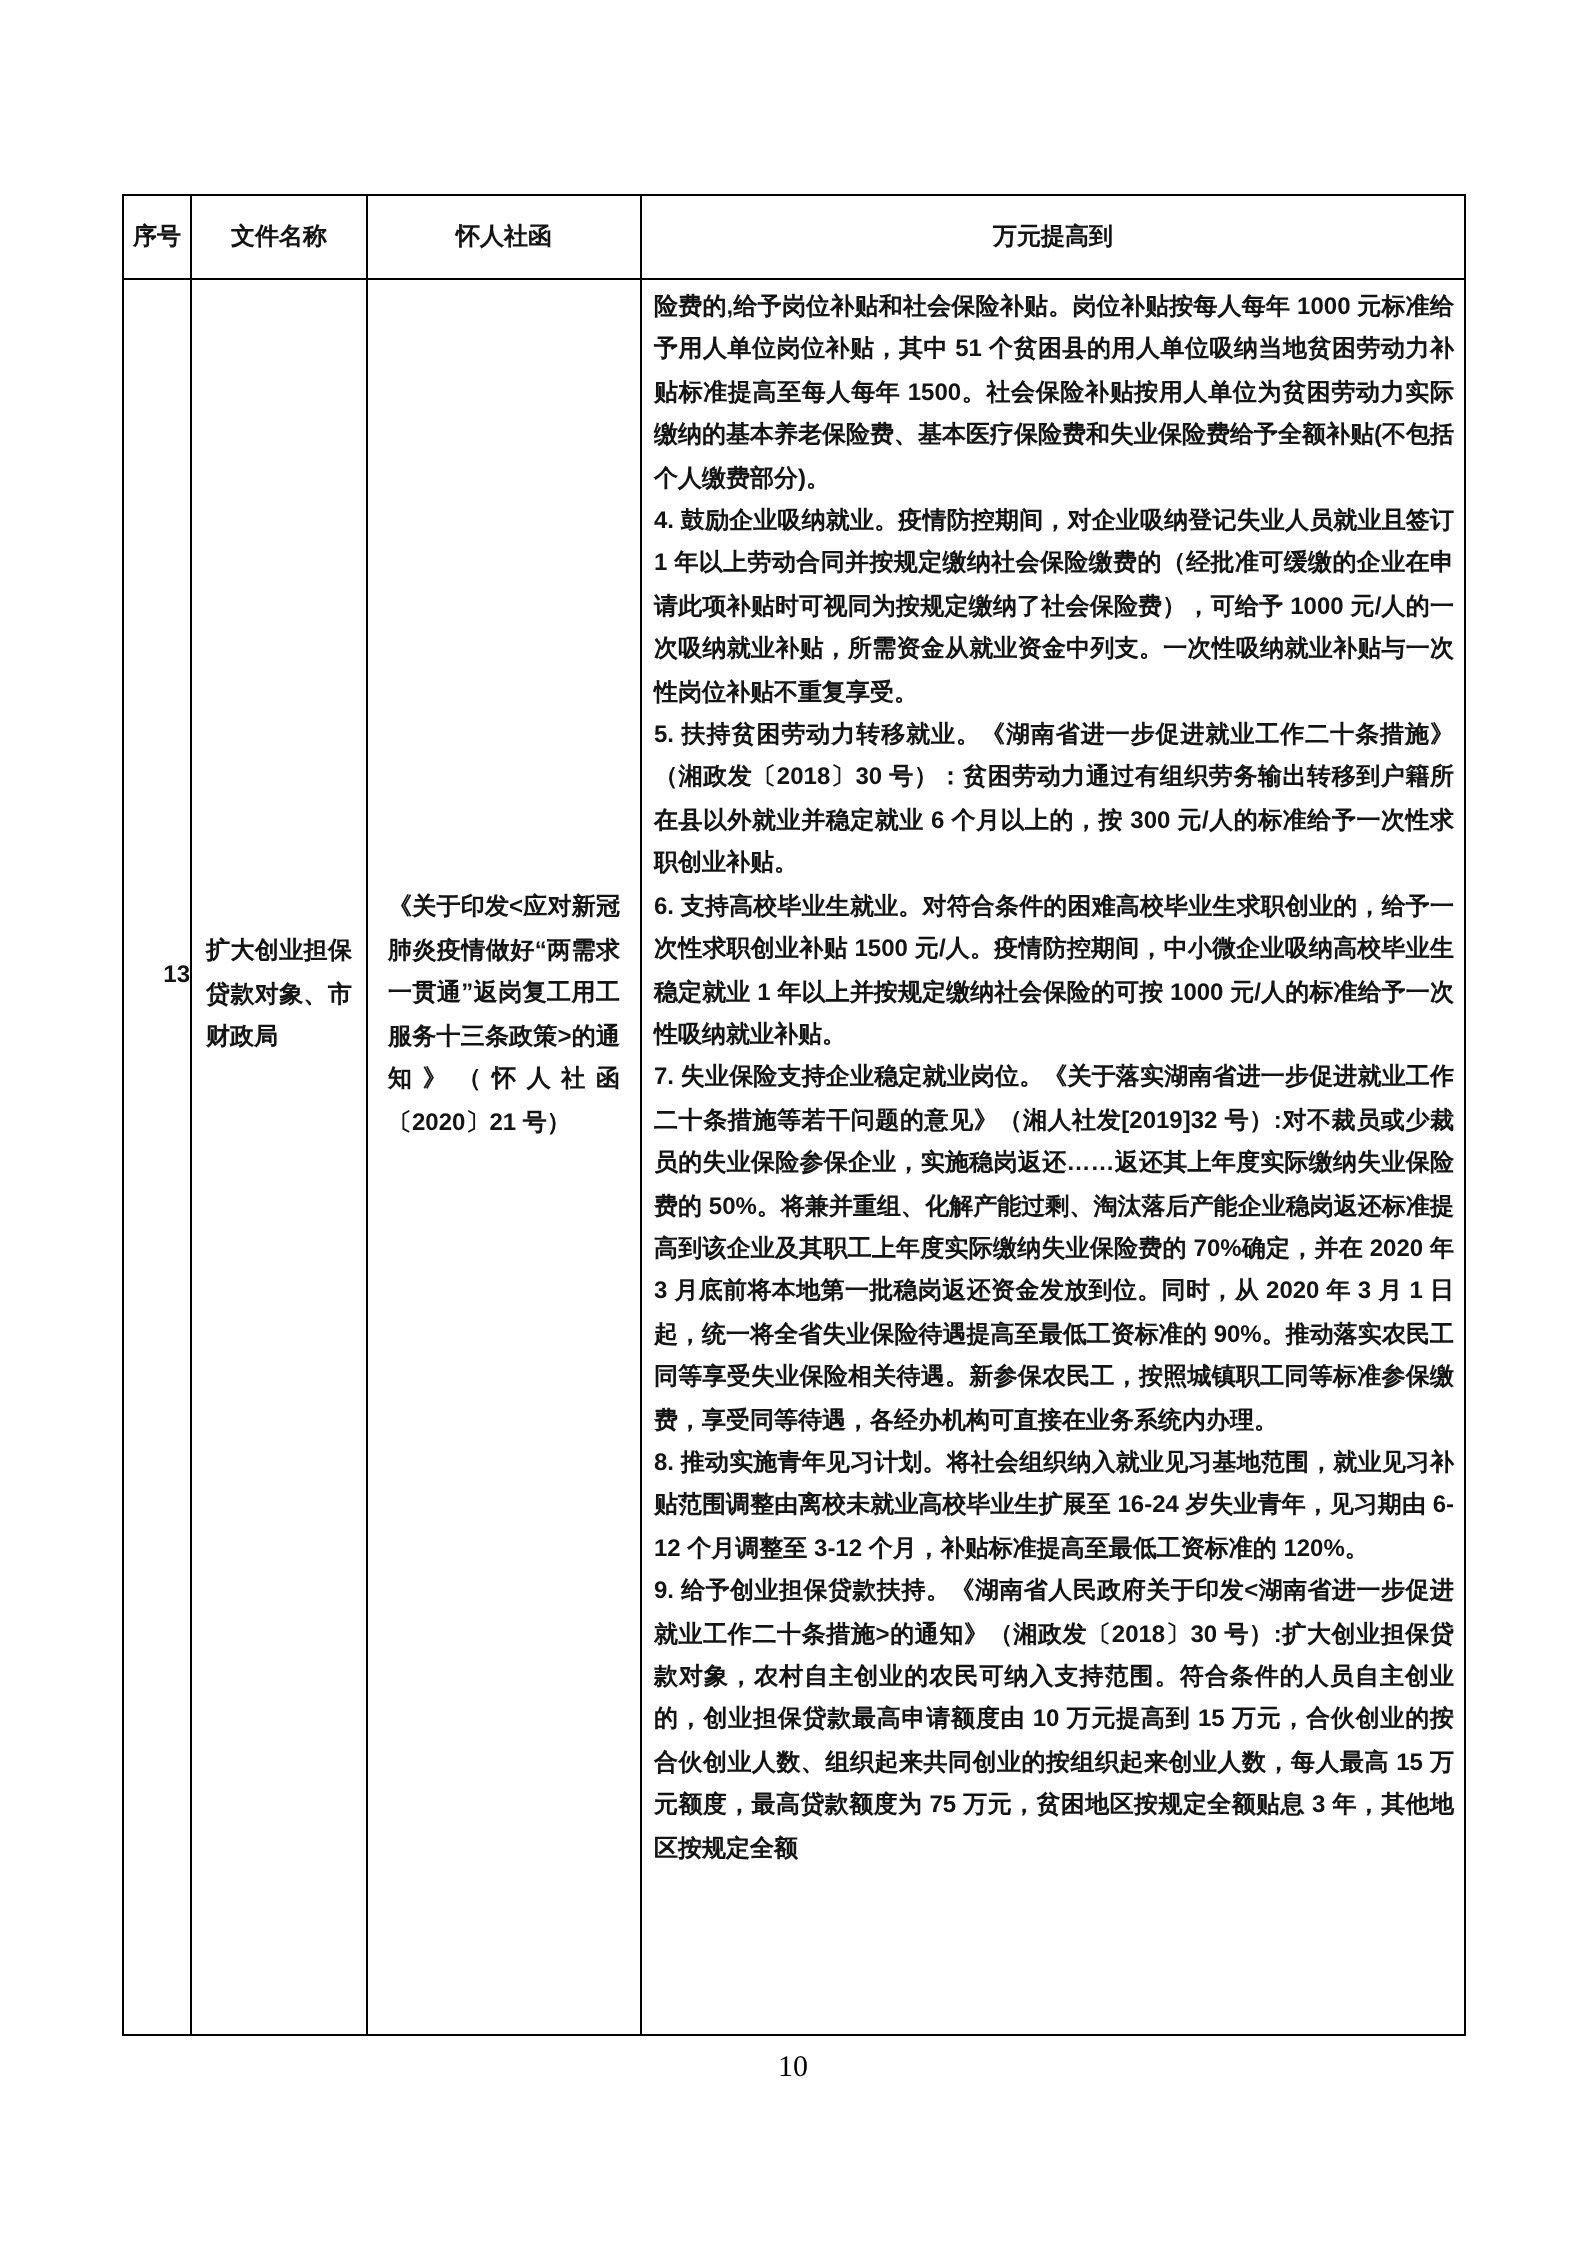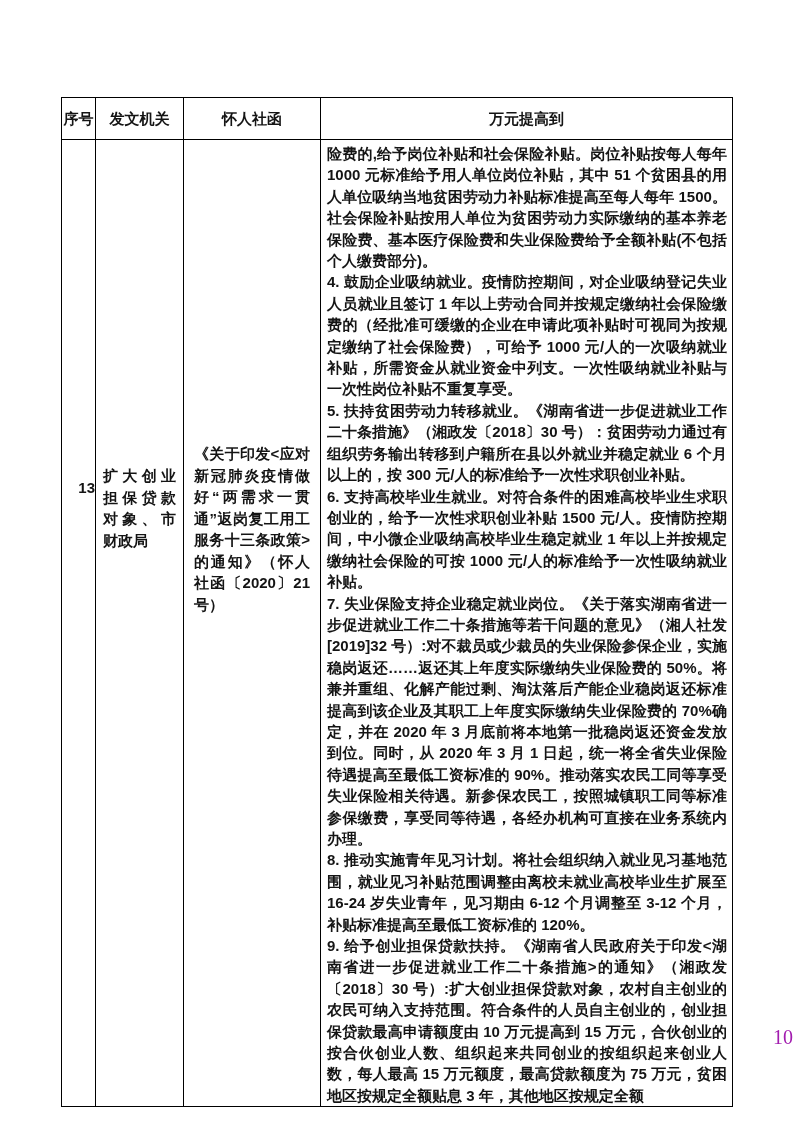--- a/index.html
+++ b/index.html
@@ -18,21 +18,21 @@
     position: absolute;
     left: 61px;
     top: 97px;
     width: 671px;
     border-collapse: collapse;
     table-layout: fixed;
   }
   .policy-table th, .policy-table td {
     border: 1px solid #000;
     font-weight: bold;
-    font-size: 15px;
+    font-size: 12px;
     padding: 0;
     overflow: hidden;
   }
   .policy-table thead tr { height: 42px; }
   .policy-table th {
     text-align: center;
     vertical-align: middle;
     line-height: 17px;
     padding: 2px 1px;
   }
@@ -59,42 +59,42 @@
     margin: 0;
     line-height: 21.4px;
     text-align: justify;
     text-justify: inter-ideograph;
   }
   .page-number {
     position: absolute;
     top: 1026px;
     left: 0;
     width: 100%;
-    text-align: right;
+    text-align: center;
     font-family: "Liberation Serif", "DejaVu Serif", serif;
-    font-size: 20px;
-    color: #a21caf;
+    font-size: 15px;
+    color: #000000;
   }
 </style>
 </head>
 <body>
 
 <div class="page">
 
   <table class="policy-table">
     <colgroup>
       <col style="width:34px">
       <col style="width:88px">
       <col style="width:137px">
       <col style="width:412px">
     </colgroup>
     <thead>
       <tr>
         <th>序号</th>
-        <th>发文机关</th>
+        <th>文件名称</th>
         <th>怀人社函</th>
         <th>万元提高到</th>
       </tr>
     </thead>
     <tbody>
       <tr>
         <td class="cell-serial">
           <div class="inner">13</div>
         </td>
         <td class="cell-authority">

